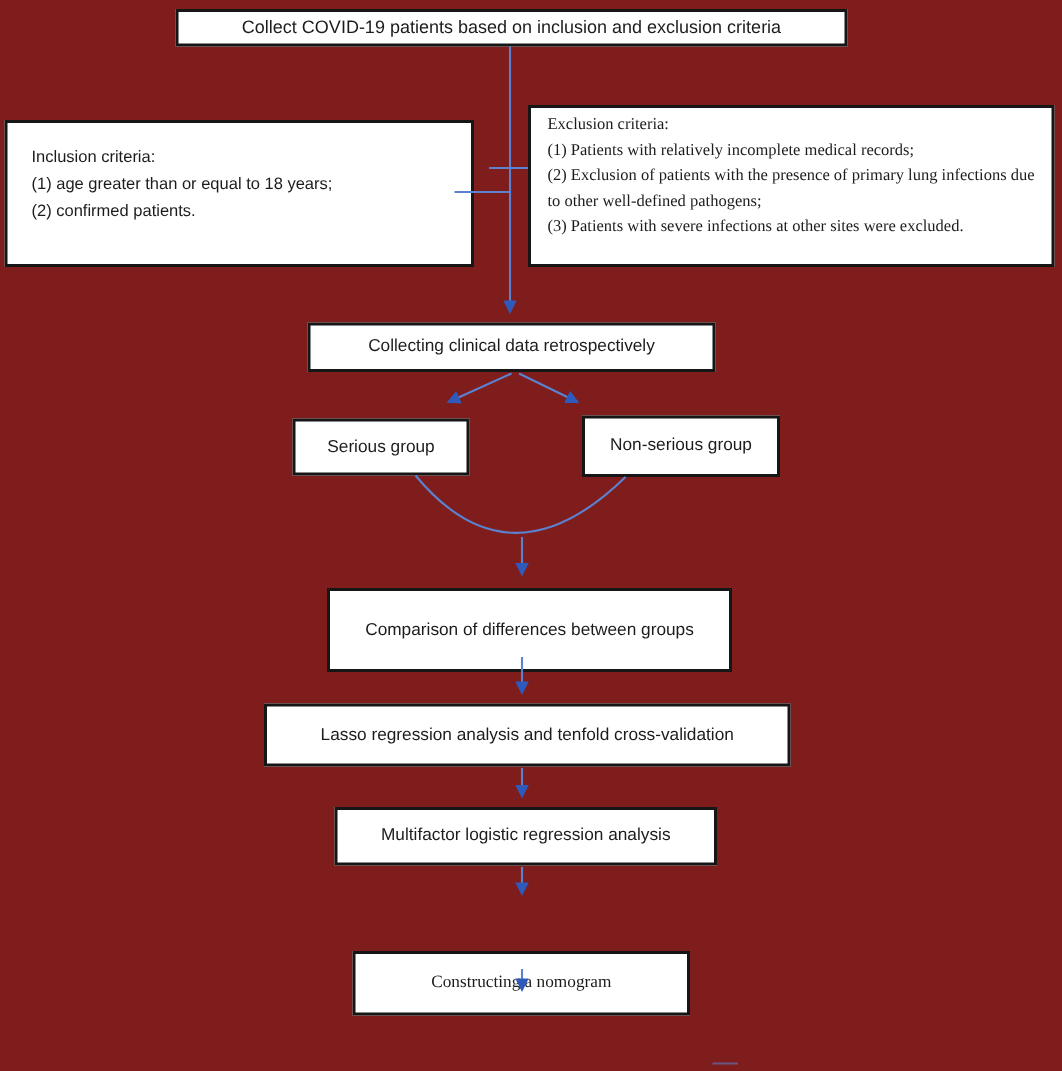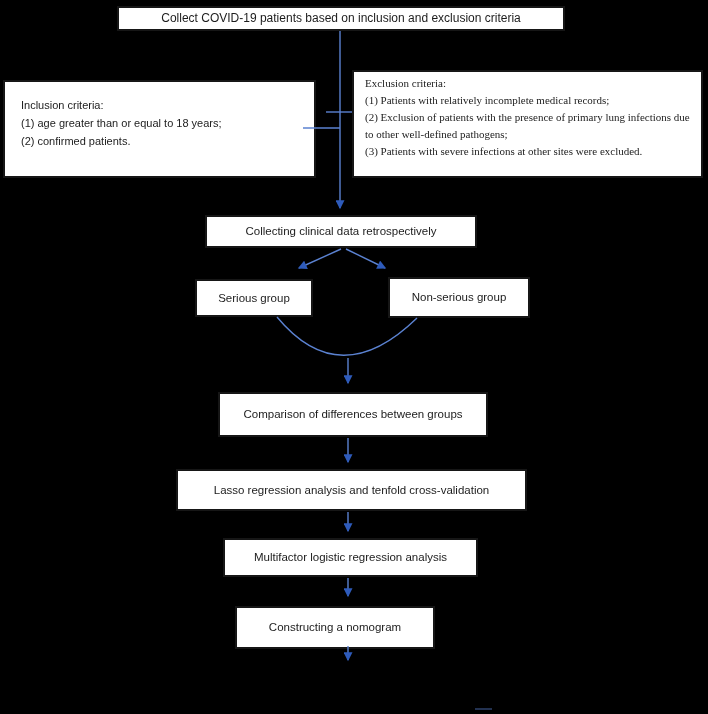--- a/index.html
+++ b/index.html
@@ -1,19 +1,19 @@
 <!DOCTYPE html>
 <html><head>
 <meta charset="utf-8">
 <style>
   html,body{margin:0;padding:0;background:#ffffff;}
   #canvas{
     position:relative;
     width:708px;height:714px;
-    background:#000000;
+    background:#7f1d1d;
     font-family:"Liberation Sans", sans-serif;
     color:#1c1c1c;
     overflow:hidden;
   }
   .box{
     position:absolute;
     box-sizing:border-box;
     background:#ffffff;
     border:2px solid #161616;
     z-index:1;
@@ -55,29 +55,29 @@
     <div class="line">Exclusion criteria:</div>
     <div class="line">(1) Patients with relatively incomplete medical records;</div>
     <div class="line">(2) Exclusion of patients with the presence of primary lung infections due to other well-defined pathogens;</div>
     <div class="line">(3) Patients with severe infections at other sites were excluded.</div>
   </div>
 
   <div class="box center" style="left:195px;top:279px;width:118px;height:38px;">Serious group</div>
 
   <div class="box center" style="left:205px;top:215px;width:272px;height:33px;">Collecting clinical data retrospectively</div>
 
-  <div class="box center" style="left:388px;top:277px;width:142px;height:41px;padding:0 10px;line-height:1.35;">Non-serious group</div>
+  <div class="box center" style="left:388px;top:277px;width:132px;height:41px;padding:0 10px;line-height:1.35;">Non-serious group</div>
 
-  <div class="box center" style="left:218px;top:392px;width:270px;height:45px;">Comparison of differences between groups</div>
+  <div class="box center" style="left:218px;top:392px;width:270px;height:56px;">Comparison of differences between groups</div>
 
   <div class="box center" style="left:176px;top:469px;width:351px;height:42px;">Lasso regression analysis and tenfold cross-validation</div>
 
   <div class="box center" style="left:223px;top:538px;width:255px;height:39px;">Multifactor logistic regression analysis</div>
 
-  <div class="box center" style="left:235px;top:606px;width:200px;height:43px;">Constructing a nomogram</div>
+  <div class="box center" style="left:235px;top:634px;width:225px;height:43px;font-family:Liberation Serif, serif;">Constructing a nomogram</div>
 
 
   <svg id="connectors" width="708" height="714" viewBox="0 0 708 714">
     <defs>
       <marker id="arrow" viewBox="0 0 10 10" refX="8.5" refY="5" markerWidth="10" markerHeight="9" orient="auto" markerUnits="userSpaceOnUse">
         <path d="M0,0 L10,5 L0,10 Z" fill="#2e5bbb"></path>
       </marker>
     </defs>
     <g stroke="#5b82d1" stroke-width="1.4" fill="none">
       <path d="M340,31 L340,208" marker-end="url(#arrow)"></path>

